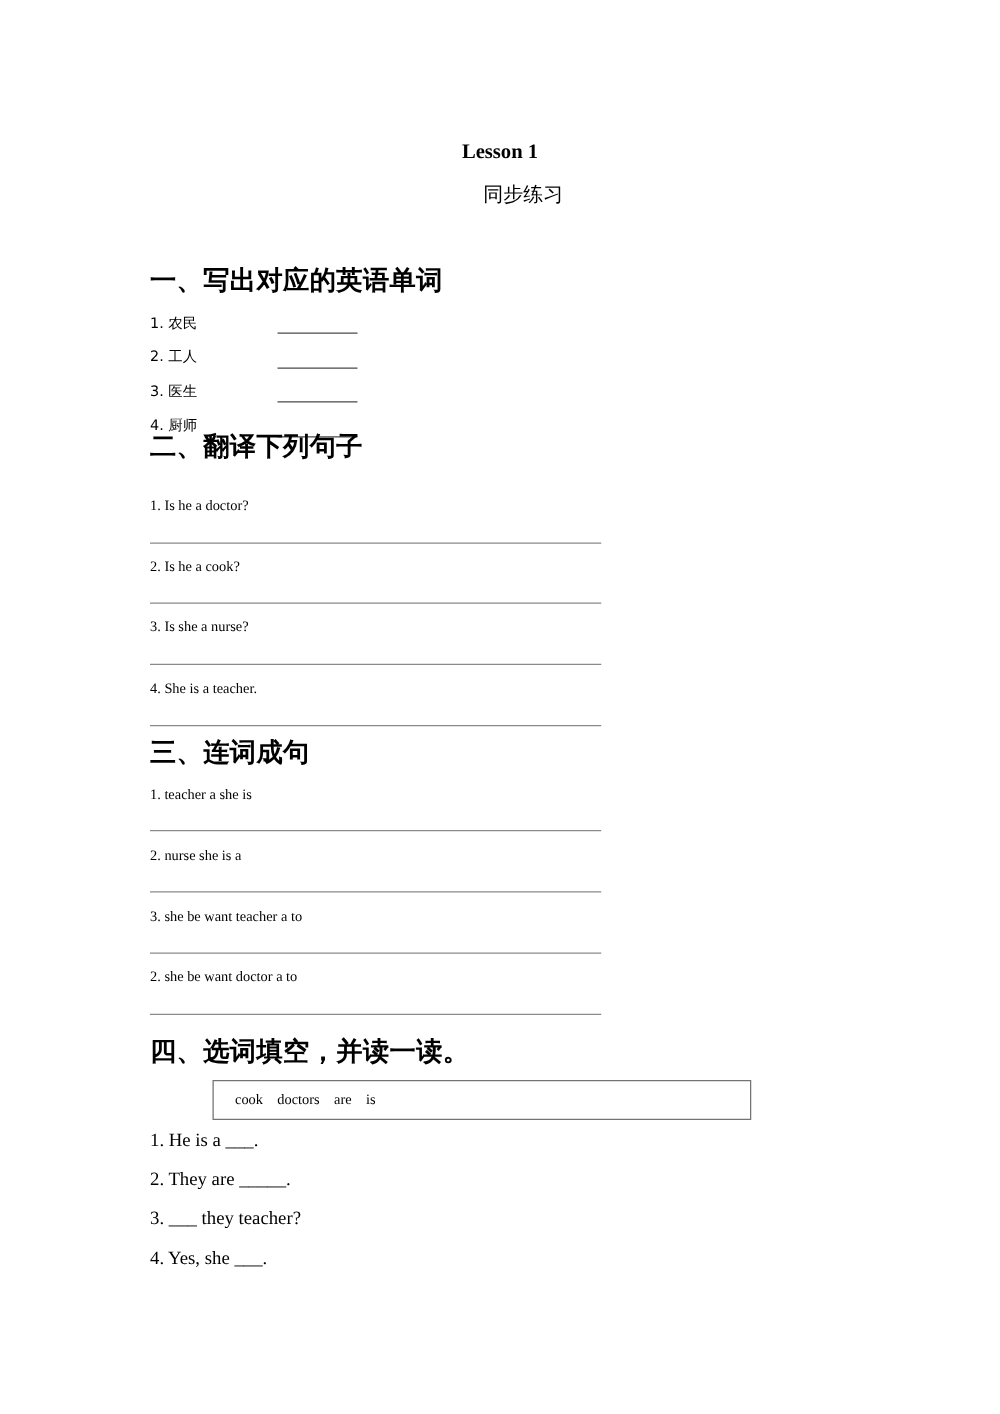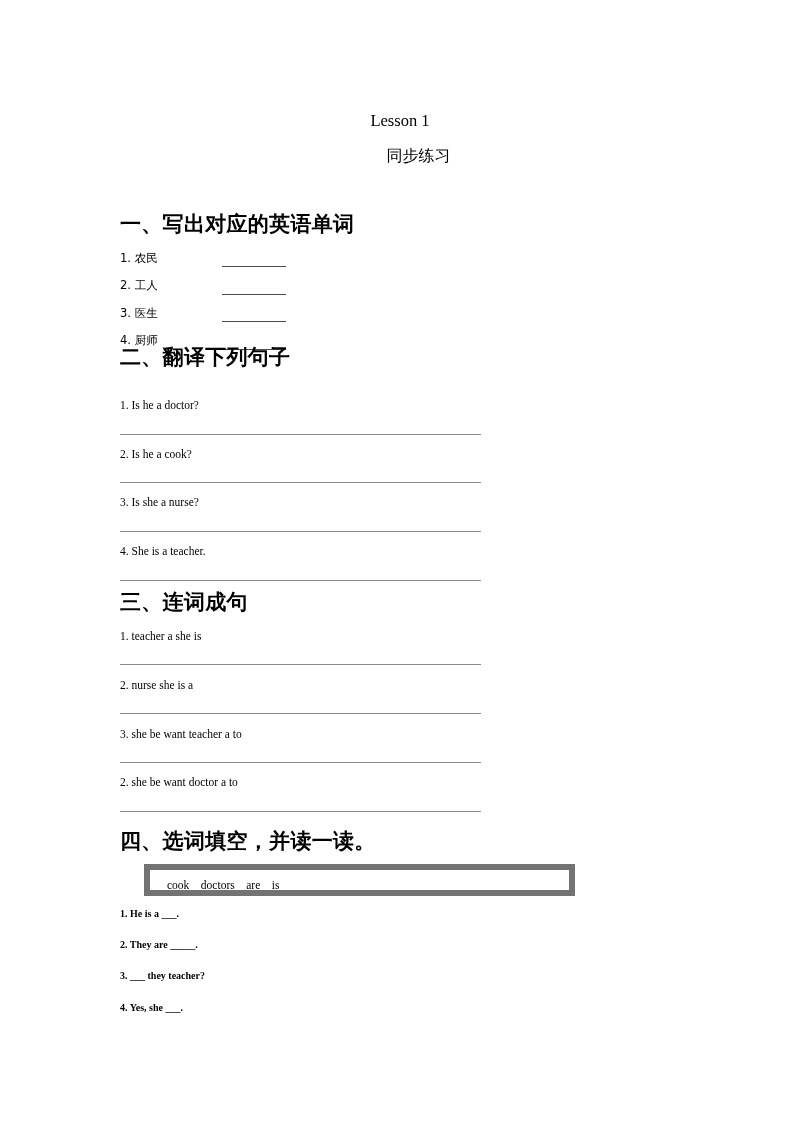--- a/index.html
+++ b/index.html
@@ -32,21 +32,21 @@
     text-align: center;
   }
   .doc-title {
     font-size: 16.5px;
     font-weight: bold;
     line-height: 25px;
     letter-spacing: 0.2px;
   }
   .doc-subtitle {
     font-size: 16.5px;
-    font-weight: normal;
+    font-weight: bold;
     line-height: 25px;
     margin-top: 11px;
   }
   .doc-subtitle2 {
     font-size: 16px;
     font-weight: normal;
     line-height: 24px;
     margin-top: 11px;
     font-family: "DejaVu Sans", "Liberation Sans", sans-serif;
     padding-left: 37px;
@@ -96,44 +96,43 @@
     position: absolute;
     left: 120px;
     width: 361px;
     height: 0;
     border-bottom: 1.2px solid #8a8a8a;
   }
 
   
   .word-bank {
     position: absolute;
-    left: 144px;
+    left: 170px;
     top: 864px;
     width: 431px;
     height: 32px;
-    border: 6px solid #737373;
+    border: 1px solid #737373;
     box-sizing: border-box;
   }
   .word-bank-inner {
     position: absolute;
     left: 17px;
     top: 8px;
     font-size: 11.5px;
     line-height: 15px;
     white-space: pre;
   }
 
   
   .fill-line {
     position: absolute;
     left: 120px;
-    font-size: 10px;
+    font-size: 15px;
     line-height: 15px;
     white-space: pre;
-    font-weight: bold;
   }
 </style>
 </head>
 <body>
 
 <div class="page">
 
   <div class="title-block">
     <div class="doc-subtitle">Lesson 1</div>
     <div class="doc-subtitle2">同步练习</div>

